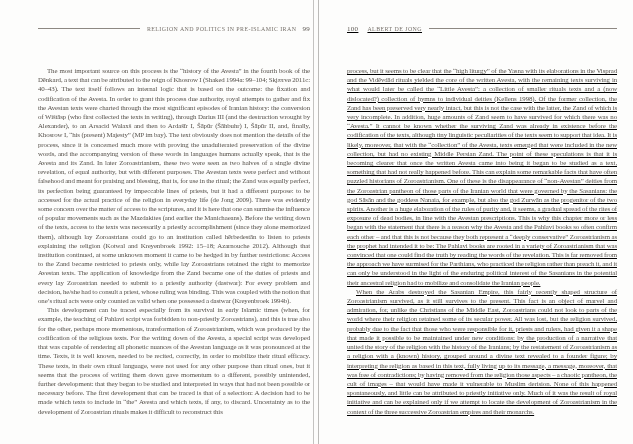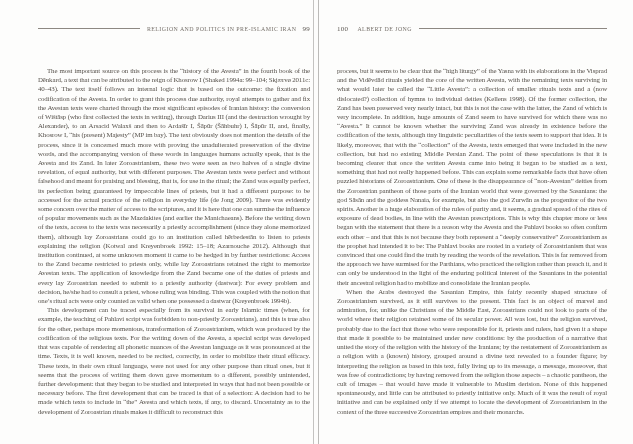--- a/index.html
+++ b/index.html
@@ -20,22 +20,23 @@
   }
   .page {
     position: absolute;
     top: 24px;
   }
   .page-left {
     left: 38px;
     width: 272px;
   }
   .page-right {
-    left: 337px;
+    left: 347px;
     width: 270px;
+    text-decoration: underline;
   }
   .running-head {
     display: flex;
     align-items: center;
     height: 9px;
     color: #77716b;
     font-size: 5.9px;
     letter-spacing: 0.45px;
     white-space: nowrap;
   }

